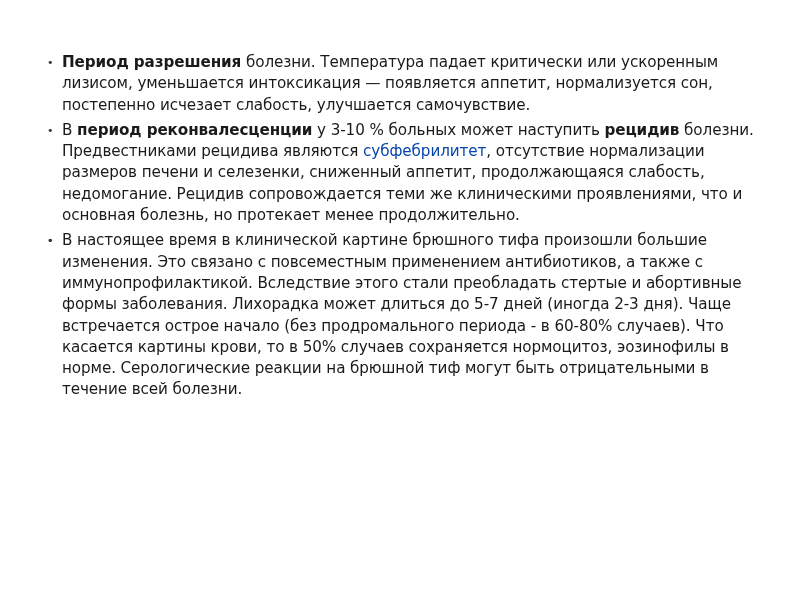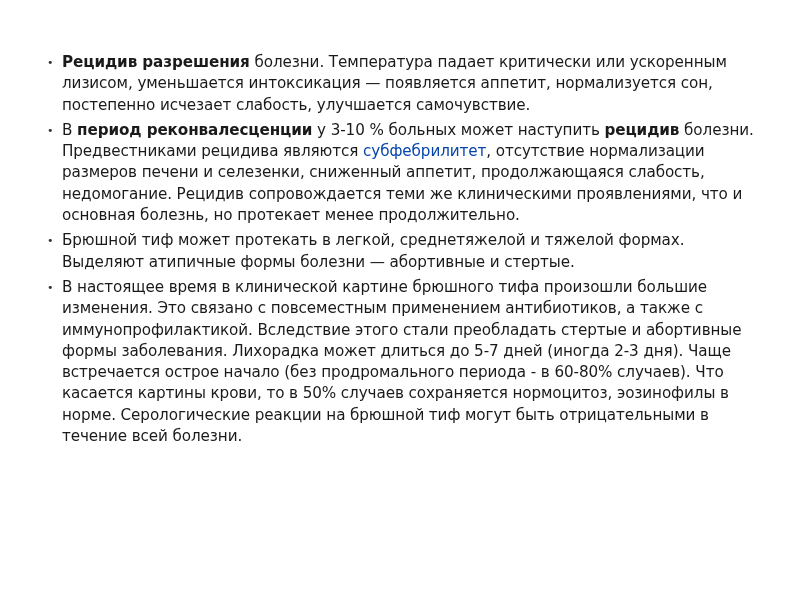--- a/index.html
+++ b/index.html
@@ -57,31 +57,30 @@
   </style>
 </head>
 <body>
 
 <div class="slide">
   <div class="content">
     <ul class="bullets">
 
       <li>
         <span class="bullet">•</span>
-        <b>Рецидив разрешения</b><span> болезни. Температура падает критически или ускоренным лизисом, уменьшается интоксикация — появляется аппетит, нормализуется сон, постепенно исчезает слабость, улучшается самочувствие.</span>
+        <b>Период разрешения</b><span> болезни. Температура падает критически или ускоренным лизисом, уменьшается интоксикация — появляется аппетит, нормализуется сон, постепенно исчезает слабость, улучшается самочувствие.</span>
       </li>
 
       <li>
         <span class="bullet">•</span>
         <span>В </span><b>период реконвалесценции</b><span> у 3-10 % больных может наступить </span><b>рецидив</b><span> болезни. Предвестниками рецидива являются </span><a class="link">субфебрилитет</a><span>, отсутствие нормализации размеров печени и селезенки, сниженный аппетит, продолжающаяся слабость, недомогание. Рецидив сопровождается теми же клиническими проявлениями, что и основная болезнь, но протекает менее продолжительно.</span>
       </li>
 
       <li>
         <span class="bullet">•</span>
-        <span>Брюшной тиф может протекать в легкой, среднетяжелой и тяжелой формах. Выделяют атипичные формы болезни — абортивные и стертые.</span>
       </li>
 
       <li>
         <span class="bullet">•</span>
         <span>В настоящее время в клинической картине брюшного тифа произошли большие изменения. Это связано с повсеместным применением антибиотиков, а также с иммунопрофилактикой. Вследствие этого стали преобладать стертые и абортивные формы заболевания. Лихорадка может длиться до 5-7 дней (иногда 2-3 дня). Чаще встречается острое начало (без продромального периода - в 60-80% случаев). Что касается картины крови, то в 50% случаев сохраняется нормоцитоз, эозинофилы в норме. Серологические реакции на брюшной тиф могут быть отрицательными в течение всей болезни.</span>
       </li>
 
     </ul>
   </div>
 </div>

